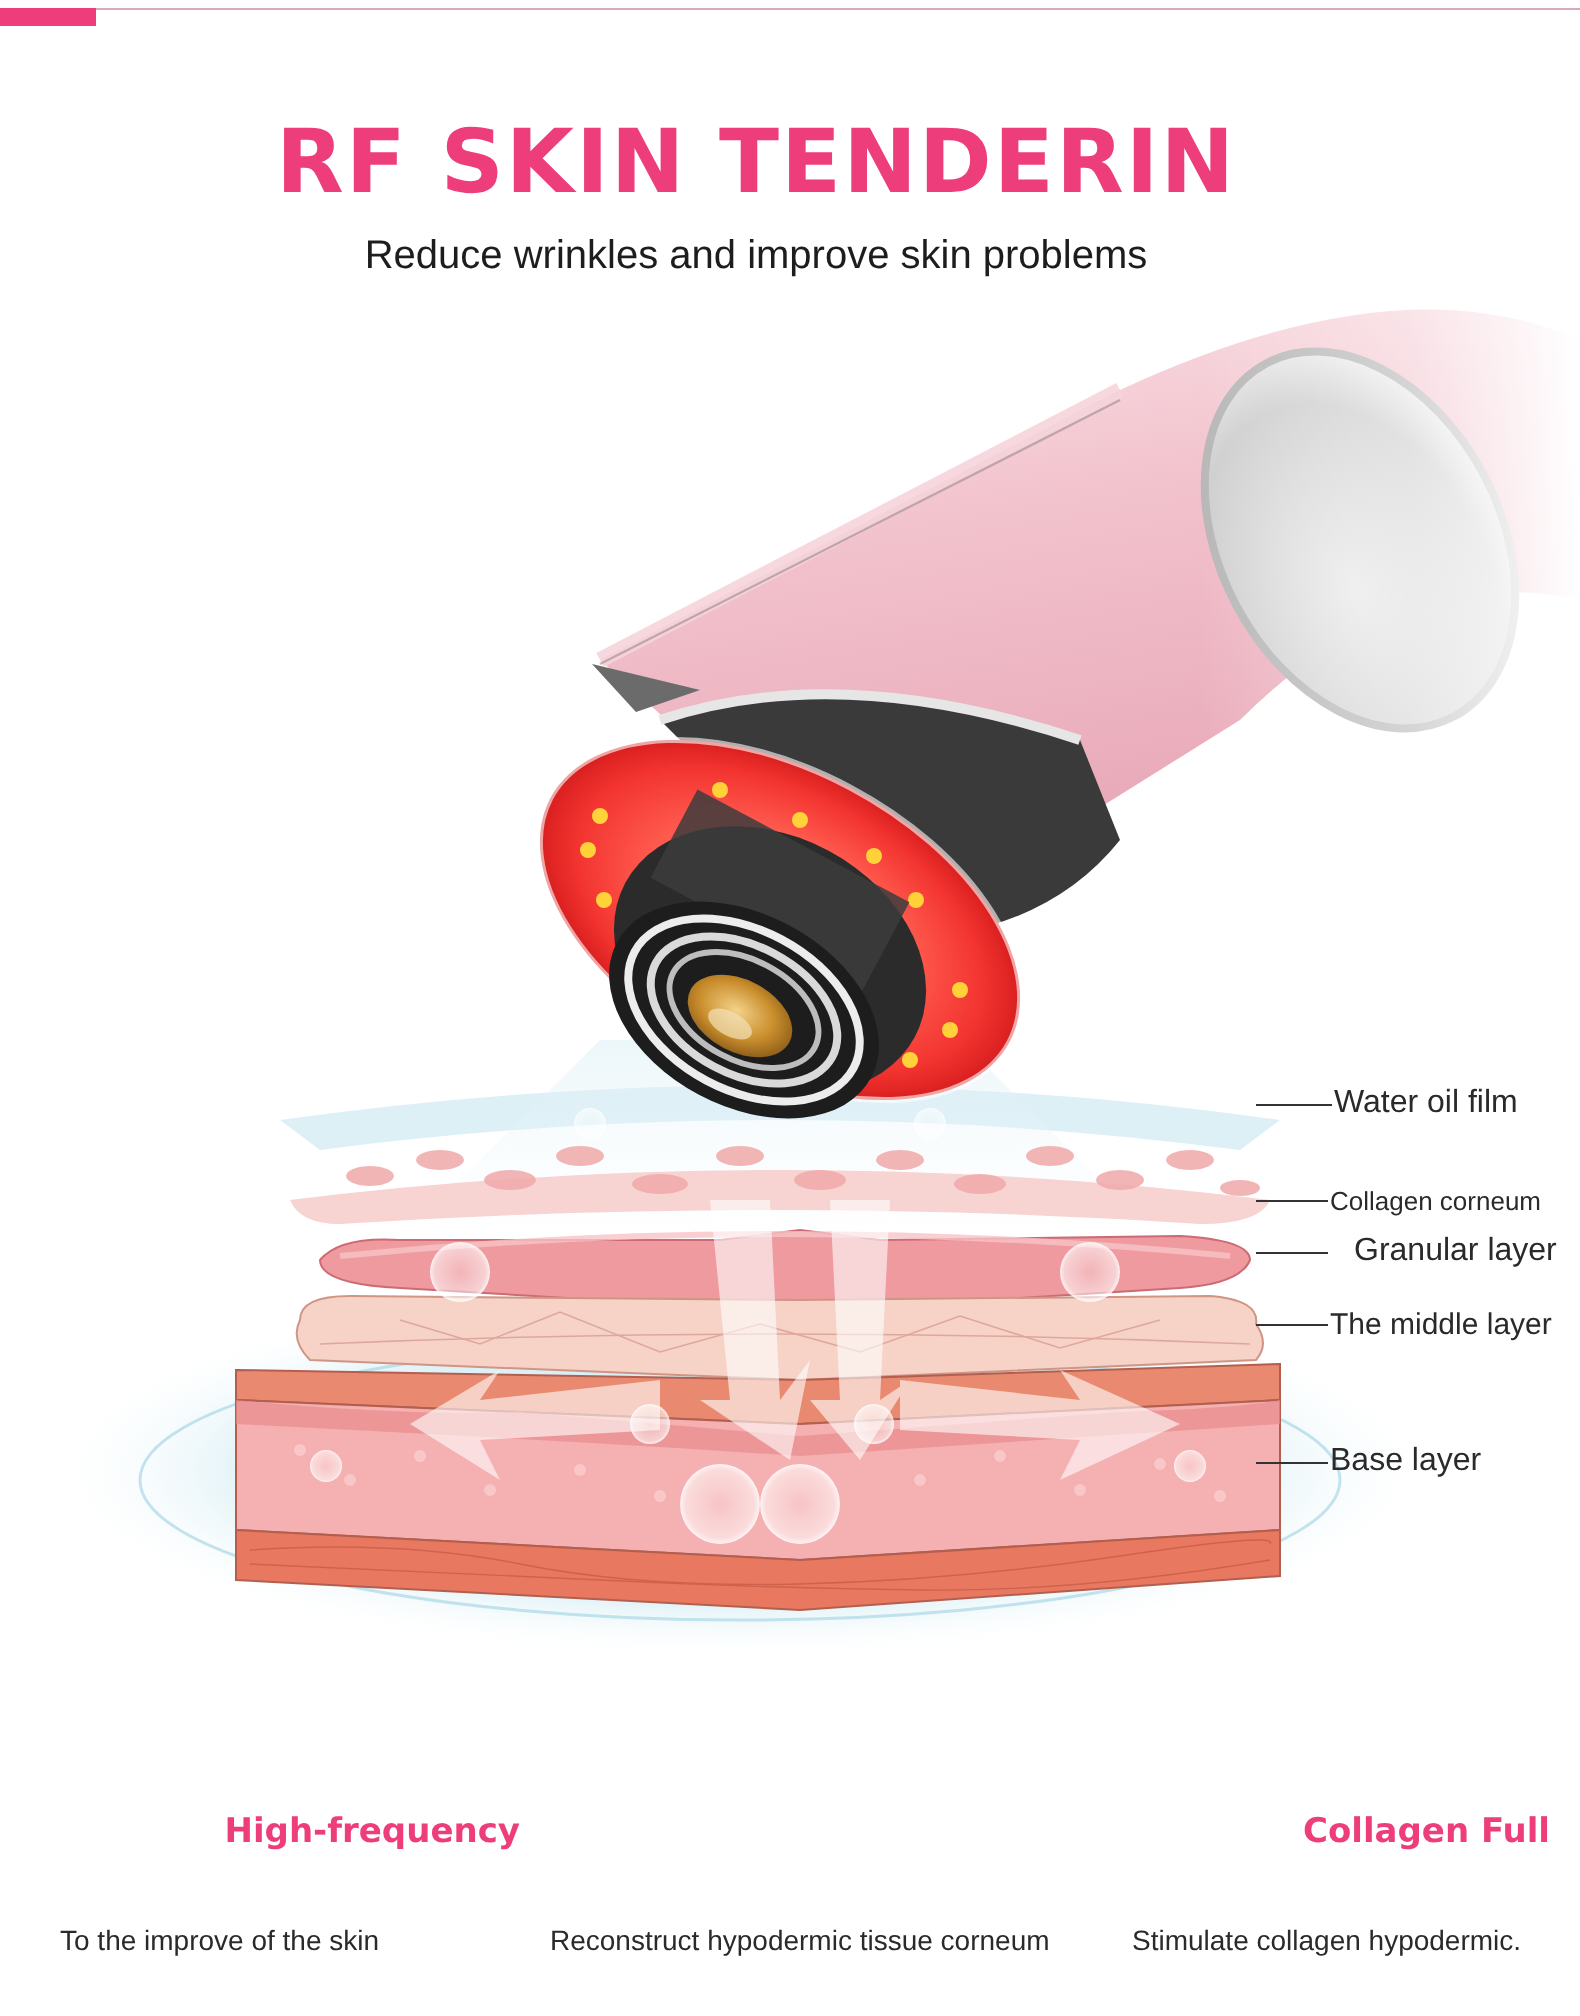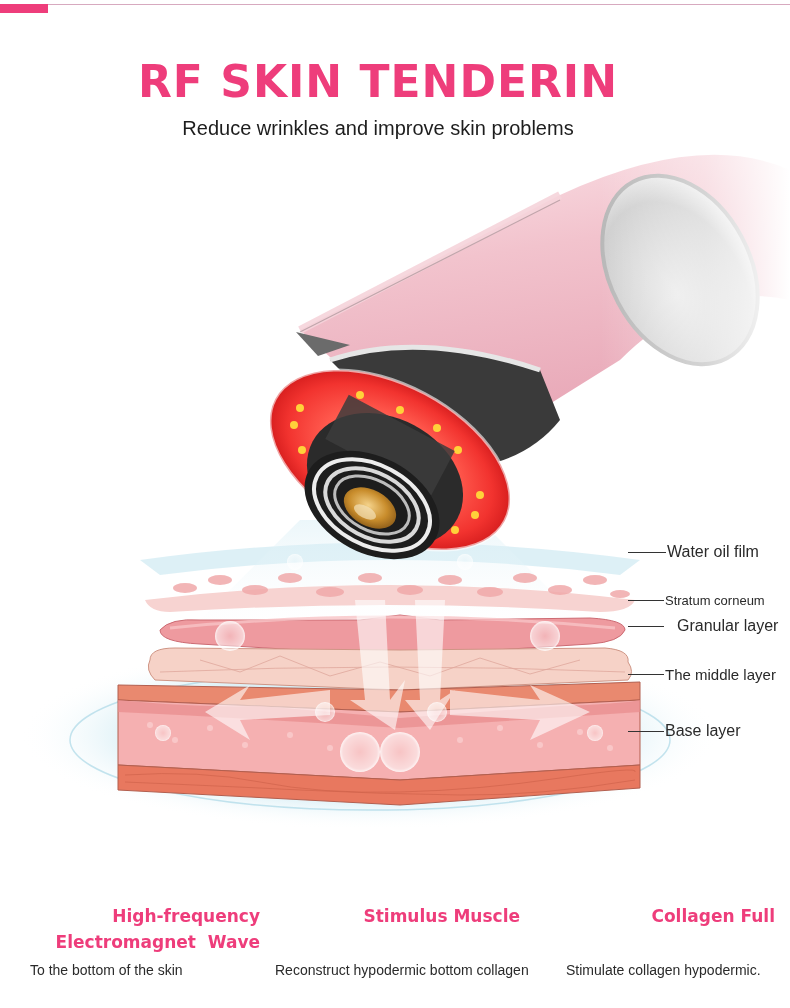--- a/index.html
+++ b/index.html
@@ -216,43 +216,41 @@
       <ellipse cx="365" cy="512" rx="12" ry="6" transform="rotate(28 365 512)" fill="#f4e1b8" opacity="0.7"></ellipse>
     </g>
   </svg>
 
   <div class="layer-label" style="left:628px; top:393px; font-size:16px;">
     <span class="tick" style="width:38px;"></span>
     <span>Water oil film</span>
   </div>
   <div class="layer-label" style="left:628px; top:443px; font-size:13px;">
     <span class="tick" style="width:36px;"></span>
-    <span>Stratum corneum</span>
+    <span>Collagen corneum</span>
   </div>
   <div class="layer-label" style="left:628px; top:467px; font-size:16px;gap:12px;">
     <span class="tick" style="width:36px;"></span>
     <span>Granular layer</span>
   </div>
-  <div class="layer-label" style="left:628px; top:504px; font-size:15px;margin-top:12px;">
+  <div class="layer-label" style="left:628px; top:504px; font-size:15px;">
     <span class="tick" style="width:36px;"></span>
     <span>The middle layer</span>
   </div>
   <div class="layer-label" style="left:628px; top:572px; font-size:16px;">
     <span class="tick" style="width:36px;"></span>
     <span>Base layer</span>
   </div>
 </div>
 
 <div class="feature-col" style="left:20px; width:240px;">
   <div class="feature-title">High-frequency</div>
-  <div class="feature-title" style="white-space:pre;">Electromagnet  Wave</div>
-</div>
-<div class="feature-desc" style="left:30px;">To the bottom of the skin</div>
+</div>
+<div class="feature-desc" style="left:30px;">To the improve of the skin</div>
 
 <div class="feature-col" style="left:280px; width:240px;">
-  <div class="feature-title">Stimulus Muscle</div>
-</div>
-<div class="feature-desc" style="left:275px;">Reconstruct hypodermic bottom collagen</div>
+</div>
+<div class="feature-desc" style="left:275px;">Reconstruct hypodermic tissue corneum</div>
 
 <div class="feature-col" style="left:545px; width:230px;">
   <div class="feature-title">Collagen Full</div>
 </div>
 <div class="feature-desc" style="left:566px;">Stimulate collagen hypodermic.</div>
 
 </body></html>

